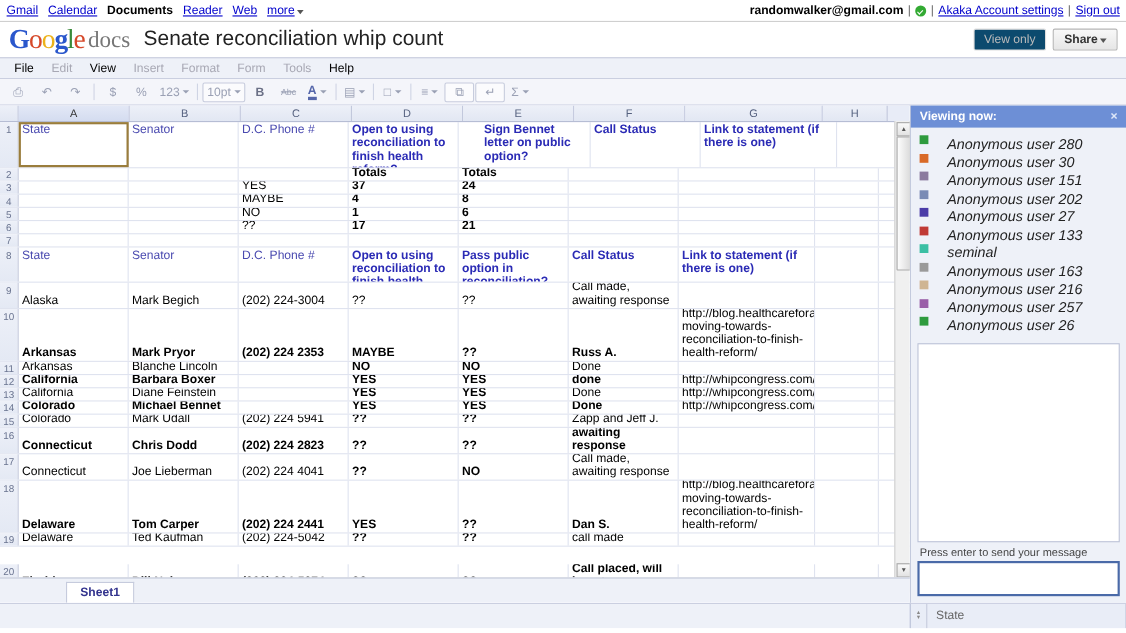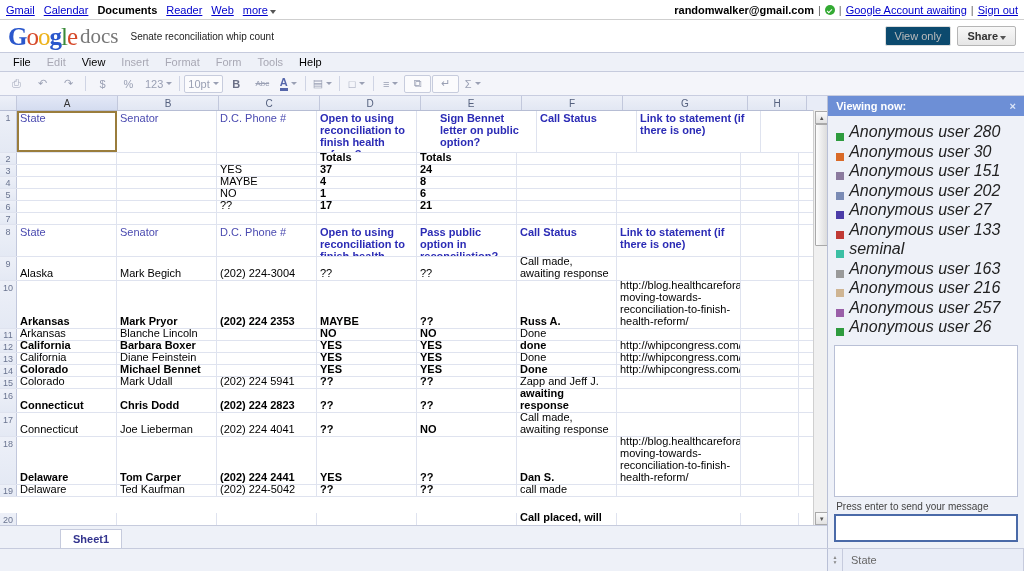--- a/index.html
+++ b/index.html
@@ -24,21 +24,21 @@
             transform:rotate(-45deg);}
   .caret{display:inline-block;width:0;height:0;border-left:3.5px solid transparent;
          border-right:3.5px solid transparent;border-top:4px solid #555;margin-left:2px;}
 
   
   #titlebar{height:32px;display:flex;align-items:center;padding:0 8px;background:#fff;}
   #logo{font-family:"Liberation Serif",serif;font-size:25px;line-height:25px;letter-spacing:-1px;}
   #logo .b{color:#2a57cc;} #logo .r{color:#d6492a;} #logo .y{color:#edb21a;}
   #logo .g{color:#3a8a3a;}
   #docsword{color:#777;font-family:"Liberation Serif",serif;font-size:21px;margin-left:3px;}
-  #doctitle{margin-left:12px;font-size:10px;color:#222;}
+  #doctitle{margin-left:12px;font-size:19px;color:#222;}
   #titlebar .right{margin-left:auto;display:flex;align-items:center;gap:6px;}
   .btn{border:1px solid #b5b5b5;border-radius:2px;background:linear-gradient(#f8f8f8,#e6e6e6);
        font-size:11px;padding:3px 9px;cursor:pointer;font-weight:bold;color:#333;}
   .btn.disabled{color:#bbb;background:#0c4a6e;border-color:#ddd;cursor:default;font-weight:normal;}
 
   
   #menubar{height:18px;background:#eef1f8;border-top:1px solid #c6cbdd;
            border-bottom:1px solid #c6cbdd;display:flex;align-items:center;
            padding-left:6px;gap:2px;font-size:11px;}
   .menu{padding:2px 7px;cursor:pointer;color:#000;}
@@ -98,21 +98,21 @@
              display:flex;align-items:flex-end;padding-left:60px;}
   .stab{background:#fff;border:1px solid #c6cbdd;border-bottom:none;
         padding:3px 12px;font-size:11px;font-weight:bold;color:#33348e;cursor:pointer;}
 
   
   #chat{width:196px;background:#eef1f8;border-left:1px solid #b9c0d6;display:flex;flex-direction:column;}
   #chathdr{background:#6d8fd6;color:#fff;font-weight:bold;font-size:11px;
            padding:4px 8px;display:flex;align-items:center;justify-content:space-between;}
   #chathdr .x{margin-left:auto;color:#dde6f8;cursor:pointer;font-size:11px;}
   #userlist{padding:7px 8px 3px 8px;}
-  .user{display:flex;align-items:flex-end;gap:5px;margin-bottom:1.5px;font-size:16px;
+  .user{display:flex;align-items:flex-start;gap:17px;margin-bottom:1.5px;font-size:13px;
         font-style:italic;color:#222;}
   .swatch{width:8px;height:8px;flex:0 0 8px;display:block;}
   #anonnote{padding:2px 8px 6px 8px;font-size:10px;color:#333;font-style:italic;}
   #anonnote a{color:#7a4fa8;text-decoration:underline;cursor:pointer;}
   #chatlog{margin:4px 6px 0 6px;background:#fff;border:1px solid #b9c0d6;height:252px;}
   #chathint{padding:4px 8px 2px 8px;font-size:10px;color:#444;}
   #chatinput{margin:0 6px 6px 6px;height:40px;background:#fff;border:2px solid #4a6aa8;}
 
   
   #bottom{height:22px;display:flex;background:#eef1f8;border-top:1px solid #c6cbdd;}
@@ -133,21 +133,21 @@
     <span class="gcur">Documents</span>
     <span class="glink">Reader</span>
     <span class="glink">Web</span>
     <span><span class="glink">more</span><span class="caret"></span></span>
   </div>
   <div class="right">
     <span class="gmail-addr">randomwalker@gmail.com</span>
     <span class="gsep">|</span>
     <span class="verified"></span>
     <span class="gsep">|</span>
-    <span class="glink">Google Account awaiting</span>
+    <span class="glink">Akaka Account settings</span>
     <span class="gsep">|</span>
     <span class="glink">Sign out</span>
   </div>
 </div>
 
 <div id="titlebar">
   <span id="logo"><span class="b">G</span><span class="r">o</span><span class="y">o</span><span class="b">g</span><span class="g">l</span><span class="r">e</span></span>
   <span id="docsword">docs</span>
   <span id="doctitle">Senate reconciliation whip count</span>
   <div class="right">

